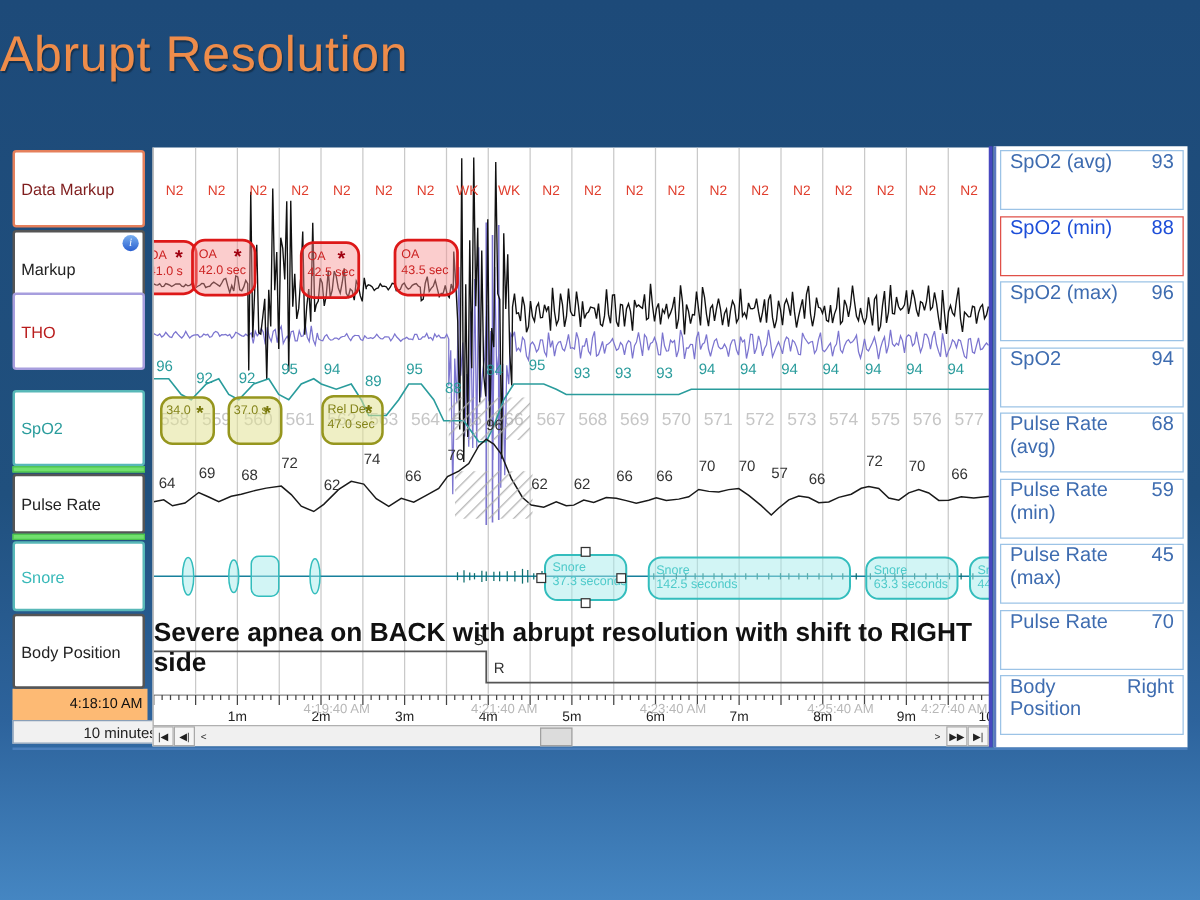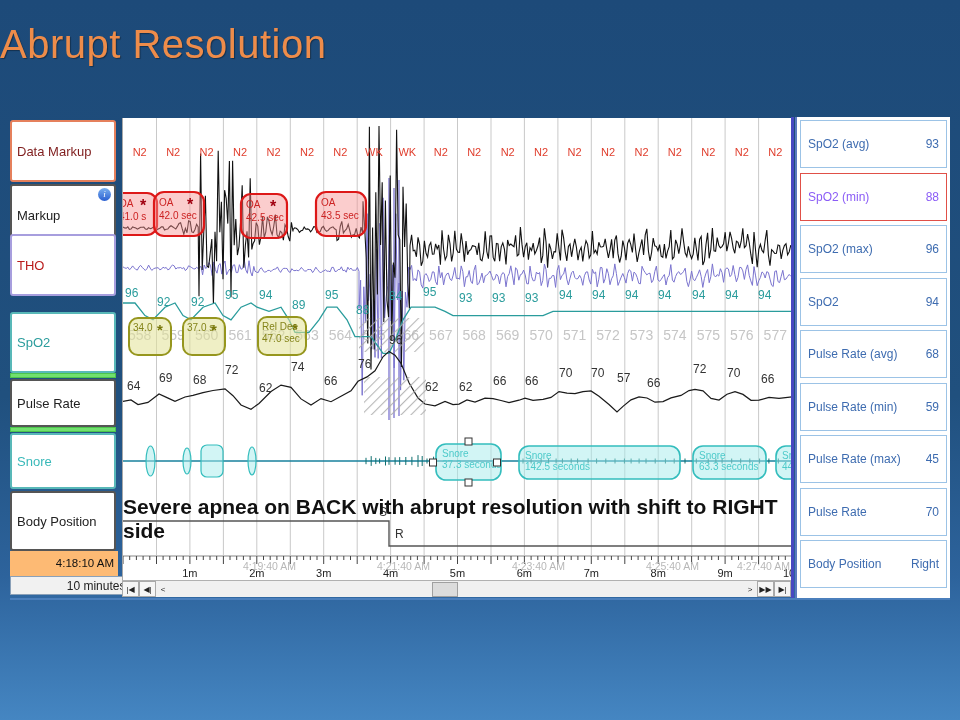--- a/index.html
+++ b/index.html
@@ -35,22 +35,22 @@
           display:flex;align-items:stretch;font-size:8px;color:#222;box-sizing:border-box;}
   .sbtn{width:17px;border:1px solid #a9a9a9;background:#f5f5f5;display:flex;align-items:center;
         justify-content:center;box-sizing:border-box;}
   .sarr{width:14px;display:flex;align-items:center;justify-content:center;}
   #strack{flex:1;position:relative;}
   #sthumb{position:absolute;left:262px;top:1px;width:24px;height:13px;background:#dcdcdc;border:1px solid #a0a0a0;}
   
   #stats{left:795px;top:117px;width:155px;height:481px;background:#fff;border-left:2px solid #5b79c0;
          box-sizing:border-box;padding:3px 3px;}
   .statbox{height:48px;margin-bottom:4.5px;border:1.5px solid #9cc3e6;box-sizing:border-box;
-           display:flex;justify-content:space-between;align-items:center;padding:0 7px;font-size:12px;color:#3e6cb0;background:#fff;}
-  .statbox.alert{border-color:#e05048;color:#8b5cf6;}
+           display:flex;justify-content:space-between;padding:0 7px;font-size:16px;color:#3e6cb0;background:#fff;}
+  .statbox.alert{border-color:#e05048;color:#1d4ed8;}
 </style>
 </head>
 <body>
 
 <div id="slide">
   <div id="title" class="abs">Abrupt Resolution</div>
 
   <div id="sidebar" class="abs">
 
     <div id="side-time" style="top: 436px; height: 25px;">4:18:10 AM</div>

